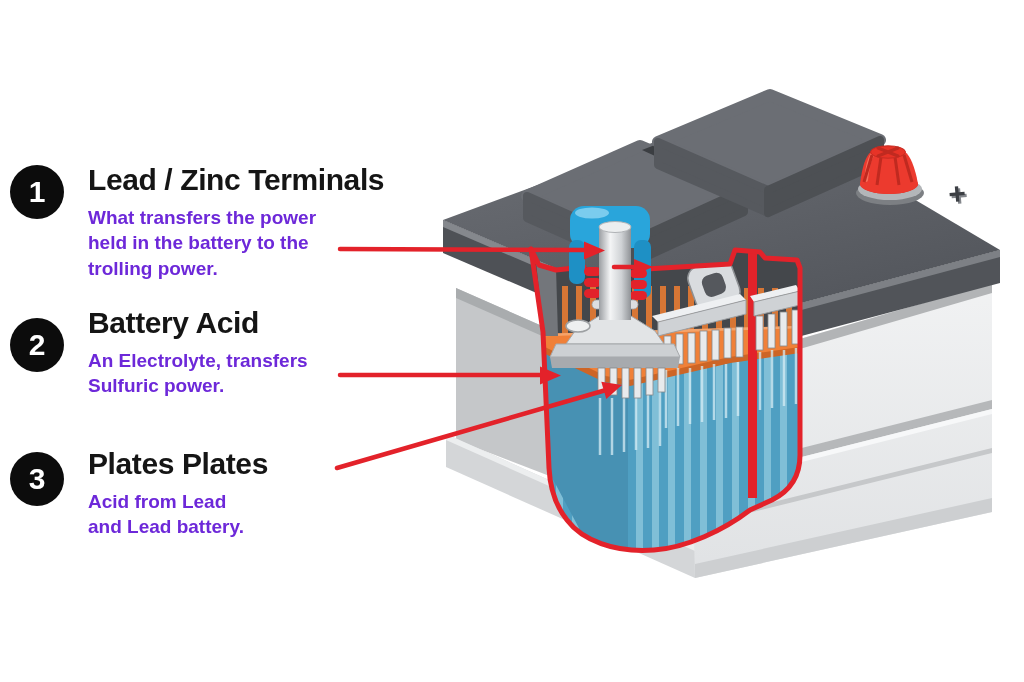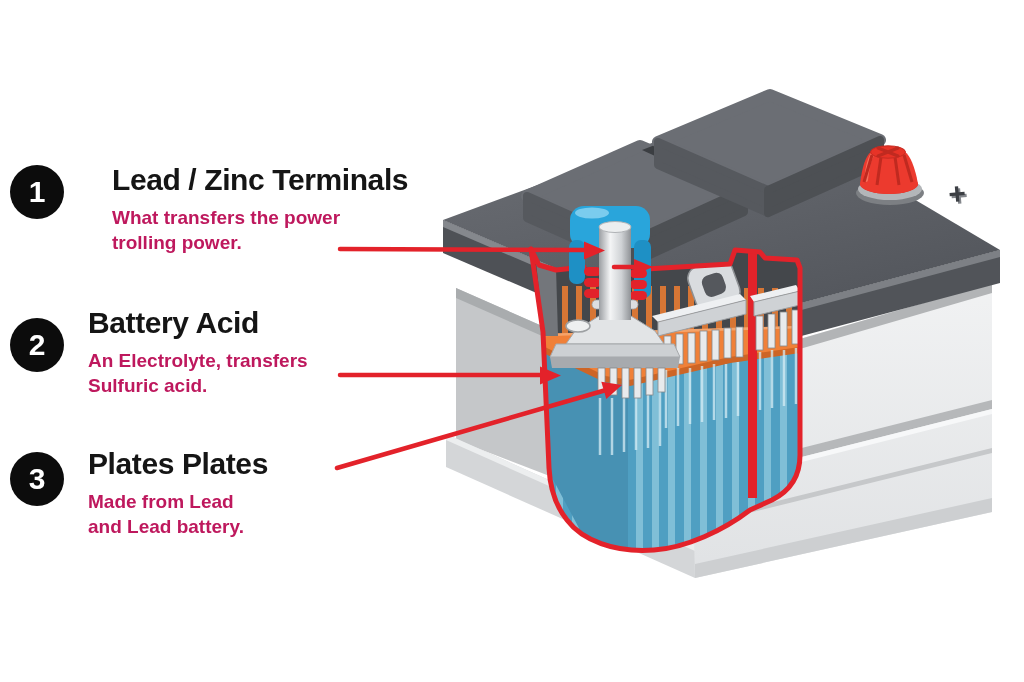--- a/index.html
+++ b/index.html
@@ -10,28 +10,28 @@
   .illustration-svg{position:absolute;left:0;top:0;width:1024px;height:682px;}
   .badge{
     position:absolute;width:54px;height:54px;border-radius:50%;background:#0c0c0c;
     color:#ffffff;display:flex;align-items:center;justify-content:center;
     font-size:30px;font-weight:700;
   }
   .badge-1{left:10px;top:165px;}
   .badge-2{left:10px;top:318px;}
   .badge-3{left:10px;top:452px;}
   .callout-text{position:absolute;left:88px;width:360px;}
-  .callout-text-1{top:163px;margin-left:24px;}
+  .callout-text-1{top:163px;}
   .callout-text-2{top:306px;}
   .callout-text-3{top:447px;}
   .callout-title{
     margin:0;font-size:30px;line-height:1.12;font-weight:700;color:#151515;
     letter-spacing:-0.4px;
   }
-  .callout-desc{margin:8px 0 0;font-size:19px;line-height:25.5px;font-weight:600;color:#be185d;}
+  .callout-desc{margin:8px 0 0;font-size:19px;line-height:25.5px;font-weight:600;color:#6d28d9;}
   .callout-desc span{display:block;}
 </style>
 </head>
 <body>
 
 <div class="stage">
 
   <svg class="illustration-svg" viewBox="0 0 1024 682" aria-hidden="true">
     <defs>
       <linearGradient id="gLid" x1="0" y1="0" x2="0.6" y2="1">
@@ -252,39 +252,40 @@
     </g>
   </svg>
 
   <div class="badge badge-1">
     <span>1</span>
   </div>
   <div class="callout-text callout-text-1">
     <h2 class="callout-title">Lead / Zinc Terminals</h2>
     <p class="callout-desc">
       <span>What transfers the power</span>
+      <span>held in the battery to the</span>
       <span>trolling power.</span>
     </p>
   </div>
 
   <div class="badge badge-2">
     <span>2</span>
   </div>
   <div class="callout-text callout-text-2">
     <h2 class="callout-title">Battery Acid</h2>
     <p class="callout-desc">
       <span>An Electrolyte, transfers</span>
-      <span>Sulfuric acid.</span>
+      <span>Sulfuric power.</span>
     </p>
   </div>
 
   <div class="badge badge-3">
     <span>3</span>
   </div>
   <div class="callout-text callout-text-3">
     <h2 class="callout-title">Plates Plates</h2>
     <p class="callout-desc">
-      <span>Made from Lead</span>
+      <span>Acid from Lead</span>
       <span>and Lead battery.</span>
     </p>
   </div>
 
 </div>
 
 </body></html>

